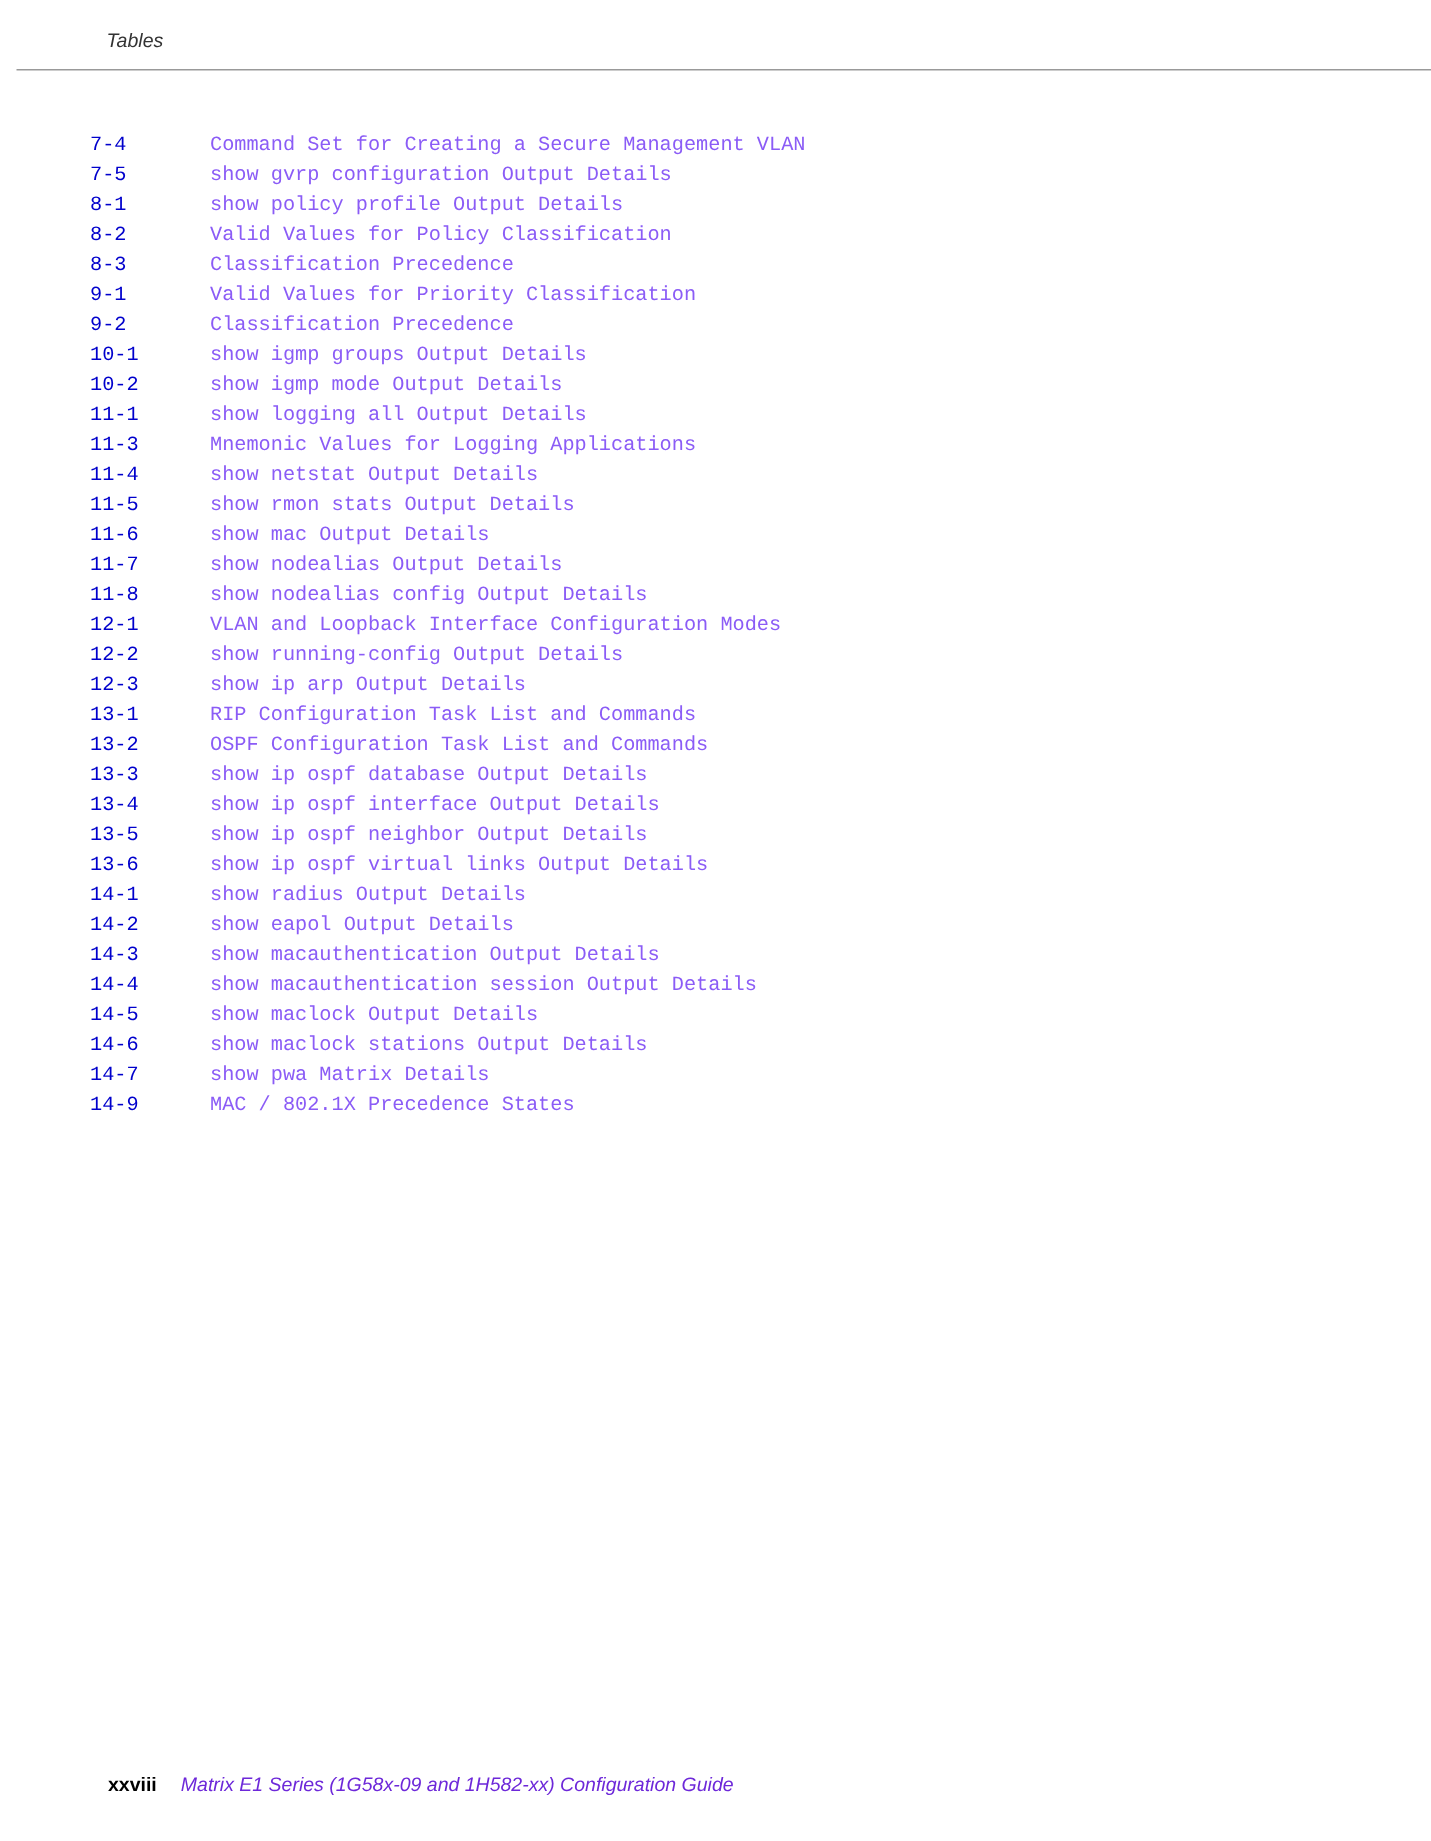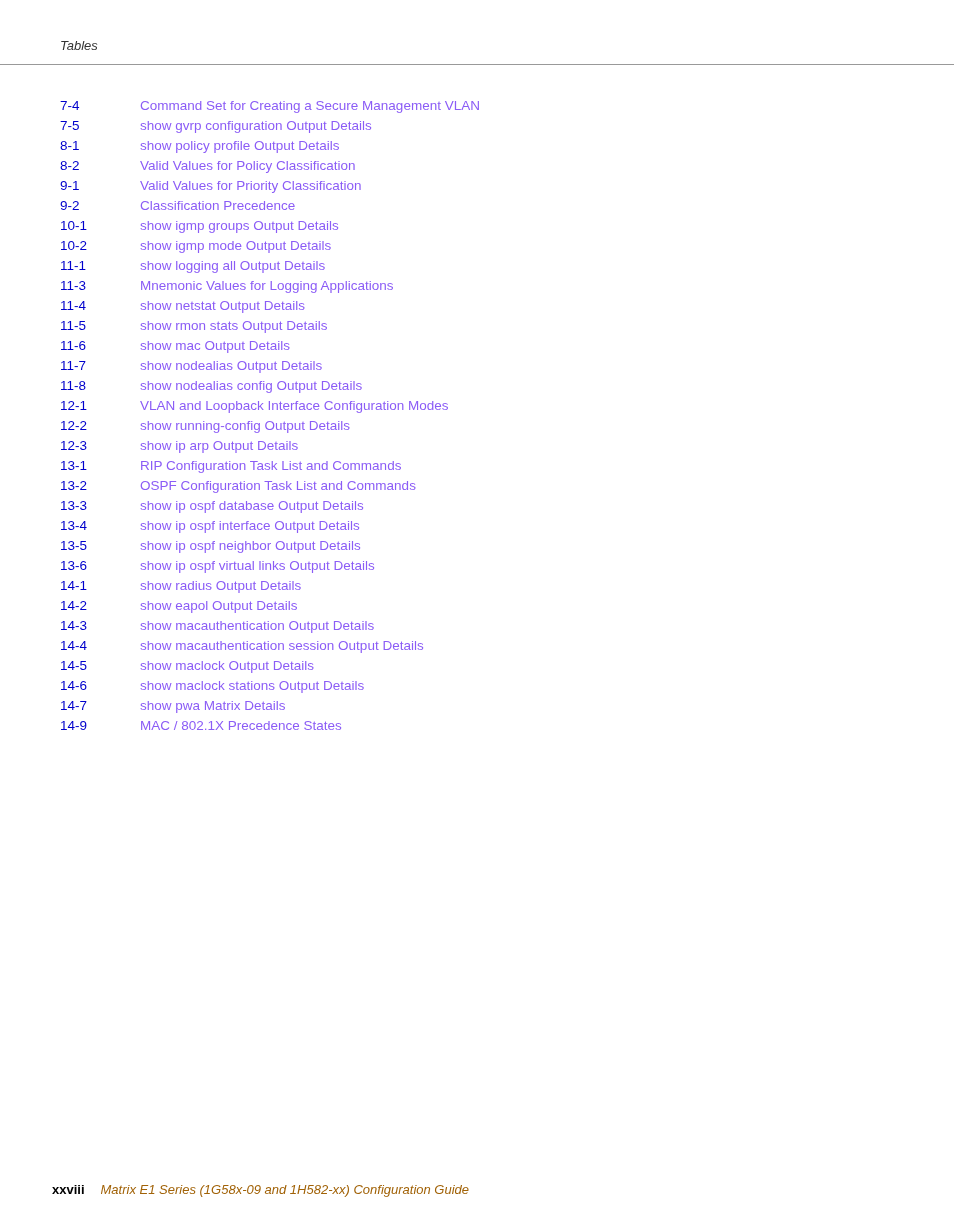--- a/index.html
+++ b/index.html
@@ -9,68 +9,70 @@
     }
     body {
       font-family: Arial, Helvetica, sans-serif;
       background: #ffffff;
       color: #000000;
       width: 954px;
       min-height: 1227px;
       position: relative;
     }
     .page-header {
-      padding: 36px 60px 10px 60px;
+      padding: 18px 60px 10px 60px;
       border-bottom: 1px solid #999;
+      margin-left: 11px;
     }
     .page-header-text {
       font-style: italic;
       font-size: 13px;
       color: #333;
     }
     .content {
       padding: 30px 60px 60px 60px;
     }
     .toc-table {
-      margin-top: 0;
+      margin-top: 10px;
       width: 100%;
       border-collapse: collapse;
+      font-family: Liberation Mono, monospace;
     }
     .toc-table tr td {
       padding: 2.5px 0;
       font-size: 13.5px;
       vertical-align: top;
     }
     .toc-num {
       color: #0000cc;
       width: 80px;
       min-width: 80px;
       padding-right: 10px;
       white-space: nowrap;
     }
     .toc-title {
       color: #8b5cf6;
     }
     .page-footer {
       position: absolute;
       bottom: 30px;
-      left: 52px;
+      left: 72px;
       right: 60px;
       display: flex;
       align-items: flex-start;
       gap: 16px;
     }
     .footer-page-num {
       font-weight: bold;
       font-size: 13px;
       color: #000;
     }
     .footer-doc-title {
       font-size: 13px;
-      color: #a16207;
+      color: #6d28d9;
       font-style: italic;
     }
   </style>
 </head>
 <body>
 
 <div class="page-header">
   <span class="page-header-text">Tables</span>
 </div>
 
@@ -87,20 +89,24 @@
         </tr>
         <tr>
           <td class="toc-num">8-1</td>
           <td class="toc-title">show policy profile Output Details</td>
         </tr>
         <tr>
           <td class="toc-num">8-2</td>
           <td class="toc-title">Valid Values for Policy Classification</td>
         </tr>
         <tr>
+          <td class="toc-num">8-3</td>
+          <td class="toc-title">Classification Precedence</td>
+        </tr>
+        <tr>
           <td class="toc-num">9-1</td>
           <td class="toc-title">Valid Values for Priority Classification</td>
         </tr>
         <tr>
           <td class="toc-num">9-2</td>
           <td class="toc-title">Classification Precedence</td>
         </tr>
         <tr>
           <td class="toc-num">10-1</td>
           <td class="toc-title">show igmp groups Output Details</td>

